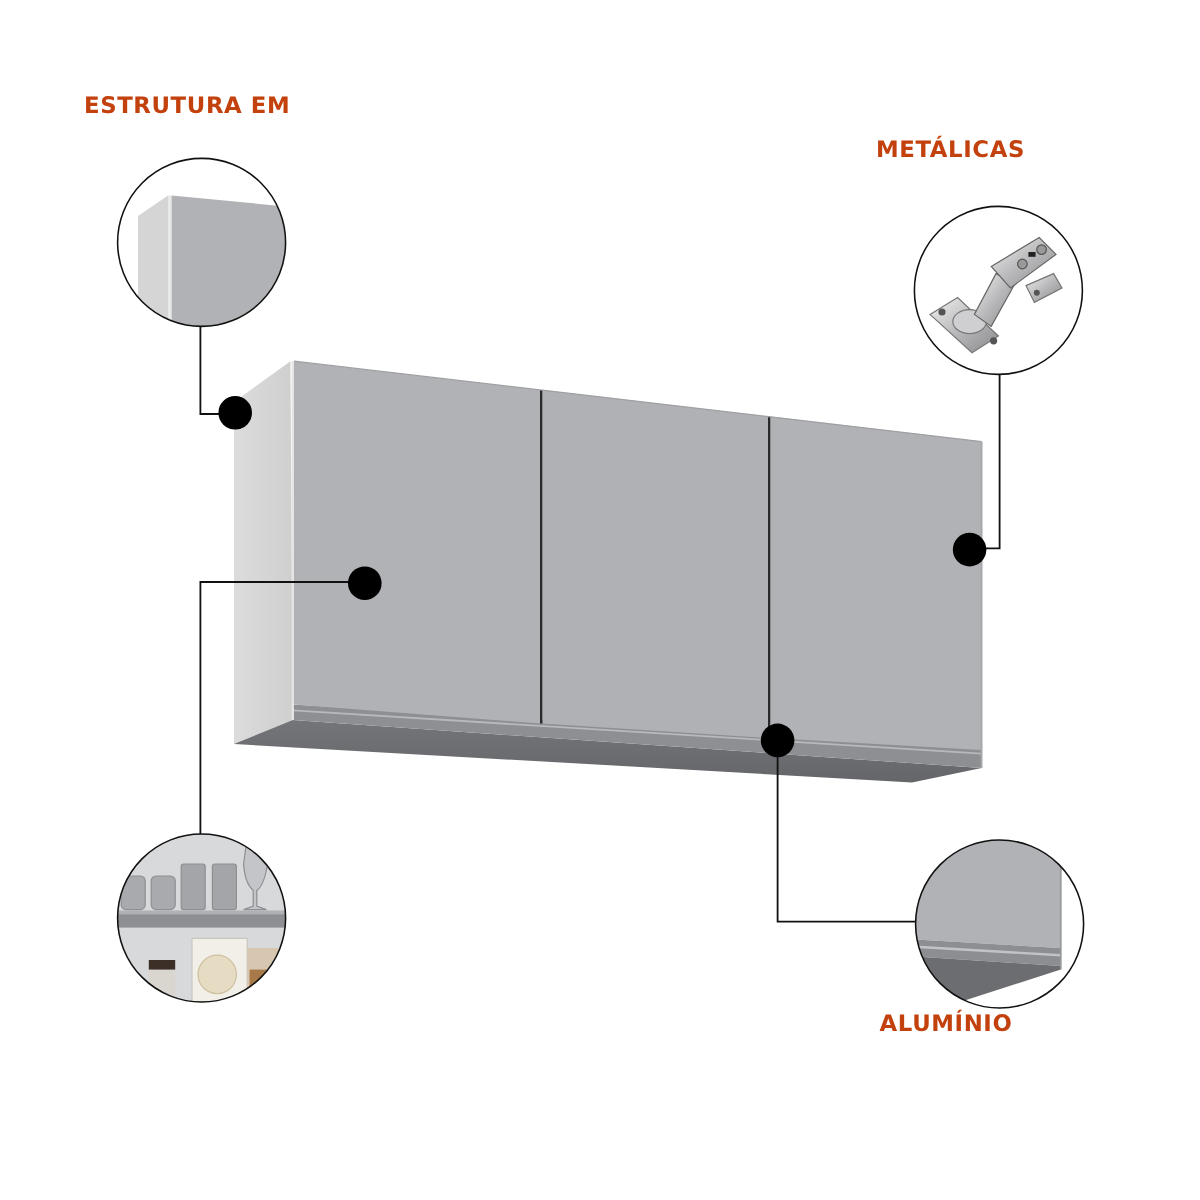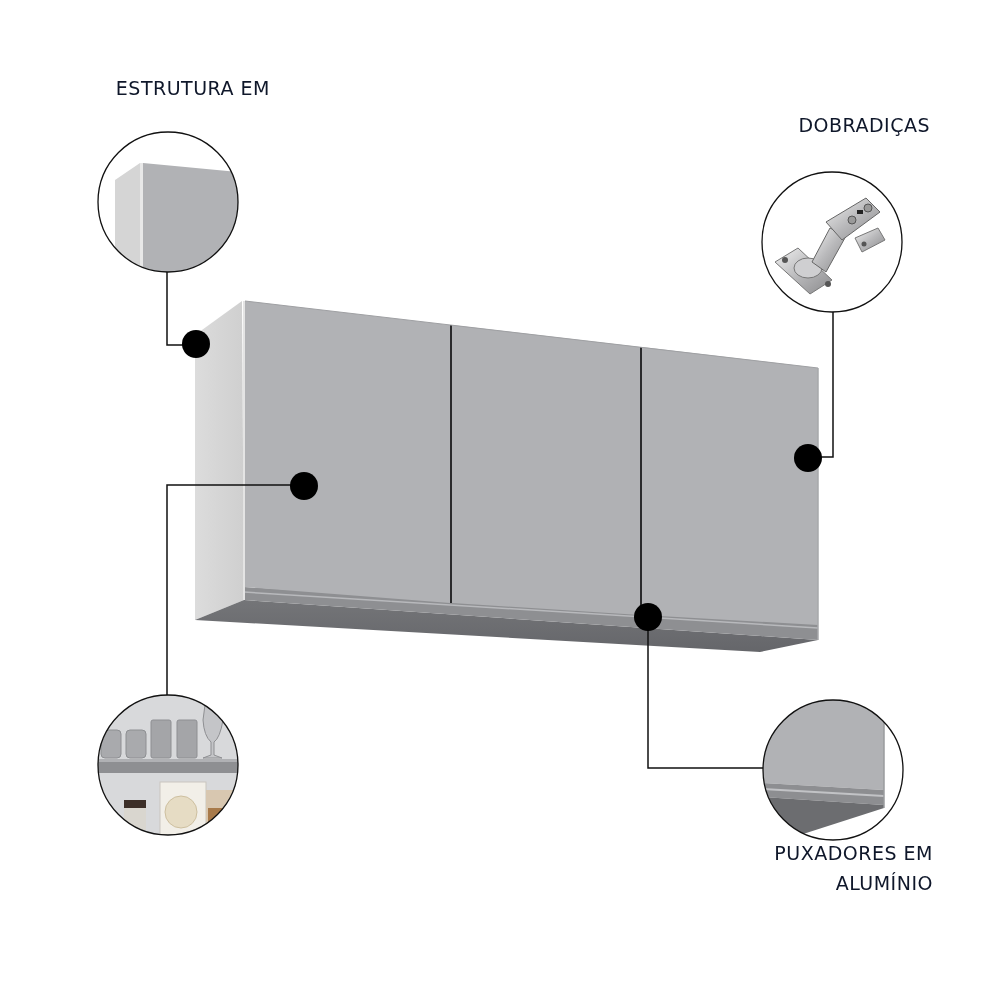--- a/index.html
+++ b/index.html
@@ -1,20 +1,20 @@
 <!DOCTYPE html>
 <html><head>
   <meta charset="utf-8">
   <style>
     html, body { margin: 0; padding: 0; background: #ffffff; }
     body { width: 1000px; height: 1000px; position: relative; overflow: hidden;
            font-family: "DejaVu Sans", sans-serif; }
-    .label { position: absolute; text-align: right; color: #0f172a;
+    .label { position: absolute; text-align: left; color: #c2410c;
              font-size: 19px; line-height: 30px; letter-spacing: 0.5px;
-             font-family: "DejaVu Sans", sans-serif; font-weight: normal; }
+             font-family: "DejaVu Sans", sans-serif; font-weight: bold; }
     .label span { display: block; white-space: nowrap; }
     #lbl-structure { left: 70px; top: 73px; width: 200px; }
     #lbl-hinges    { left: 730px; top: 110px; width: 200px; }
     #lbl-space     { left: 70px; top: 830px; width: 200px; }
     #lbl-handles   { left: 733px; top: 838px; width: 200px; }
     svg#scene { position: absolute; left: 0; top: 0; }
   </style>
 </head>
 <body>
 
@@ -142,20 +142,19 @@
     <circle cx="833" cy="770" r="70" fill="none" stroke="#111" stroke-width="1.3"></circle>
     <polyline points="648,618 648,768 763,768" fill="none" stroke="#111" stroke-width="1.5"></polyline>
     <circle cx="648" cy="617" r="14" fill="#000"></circle>
   </g>
 </svg>
 
 <div class="label" id="lbl-structure">
   <span>ESTRUTURA EM</span>
 </div>
 <div class="label" id="lbl-hinges">
-  <span>DOBRADIÇAS</span>
+  <span>METÁLICAS</span>
 </div>
 <div class="label" id="lbl-space">
 </div>
 <div class="label" id="lbl-handles">
-  <span>PUXADORES EM</span>
   <span>ALUMÍNIO</span>
 </div>
 
 </body></html>

